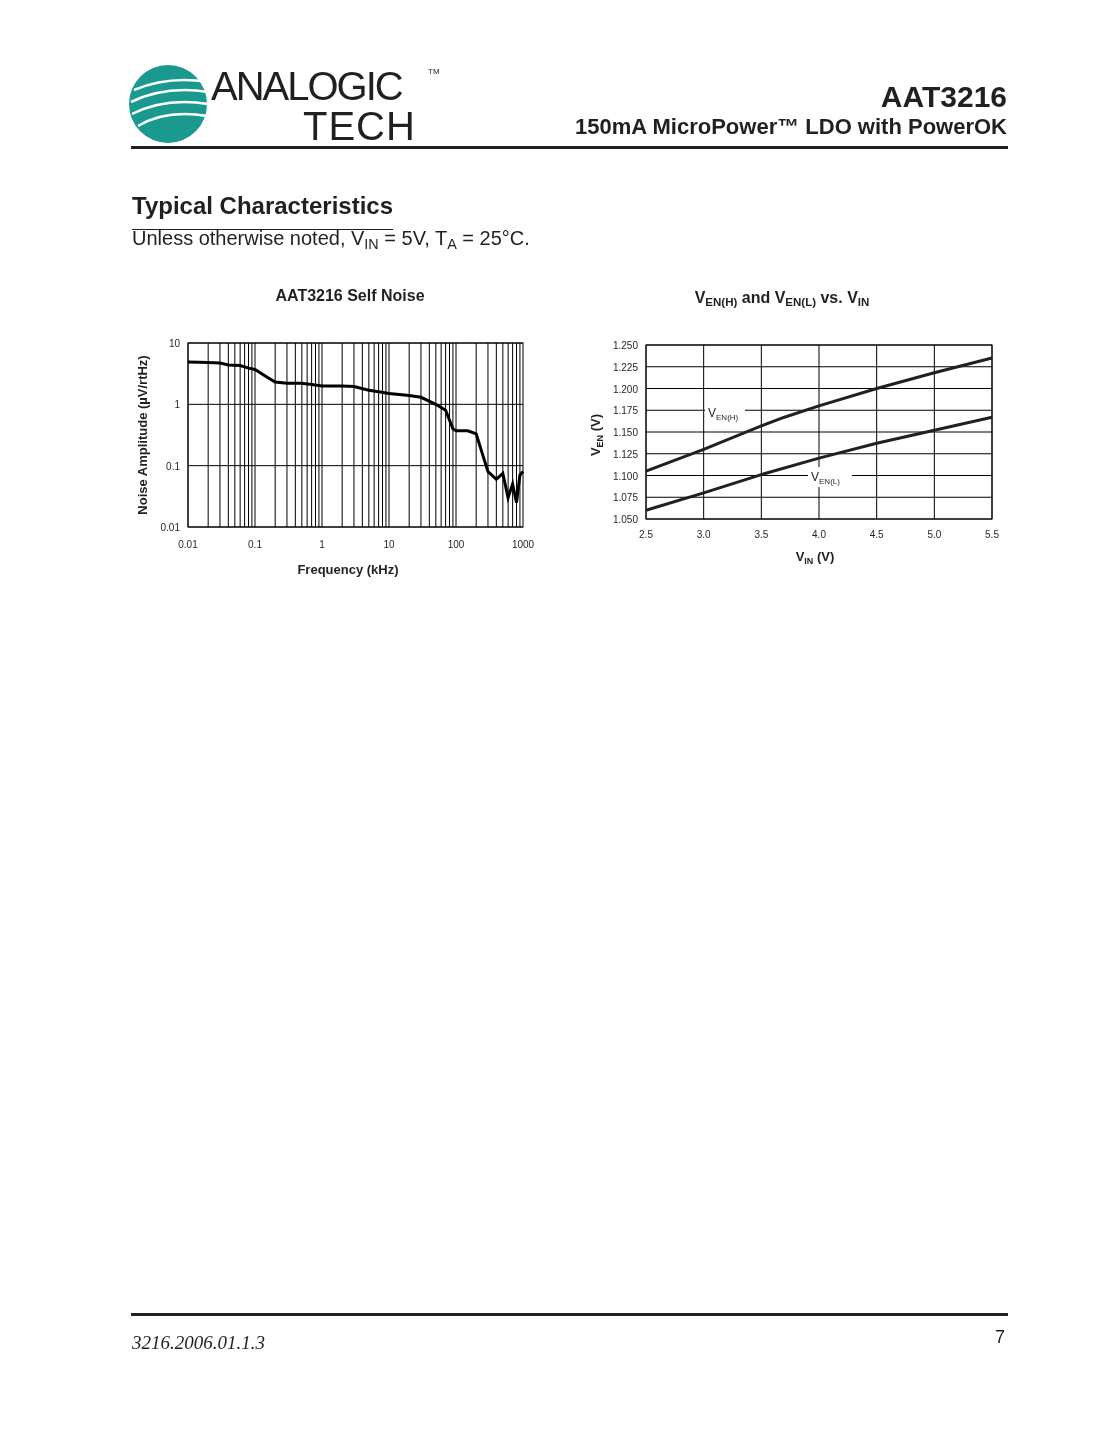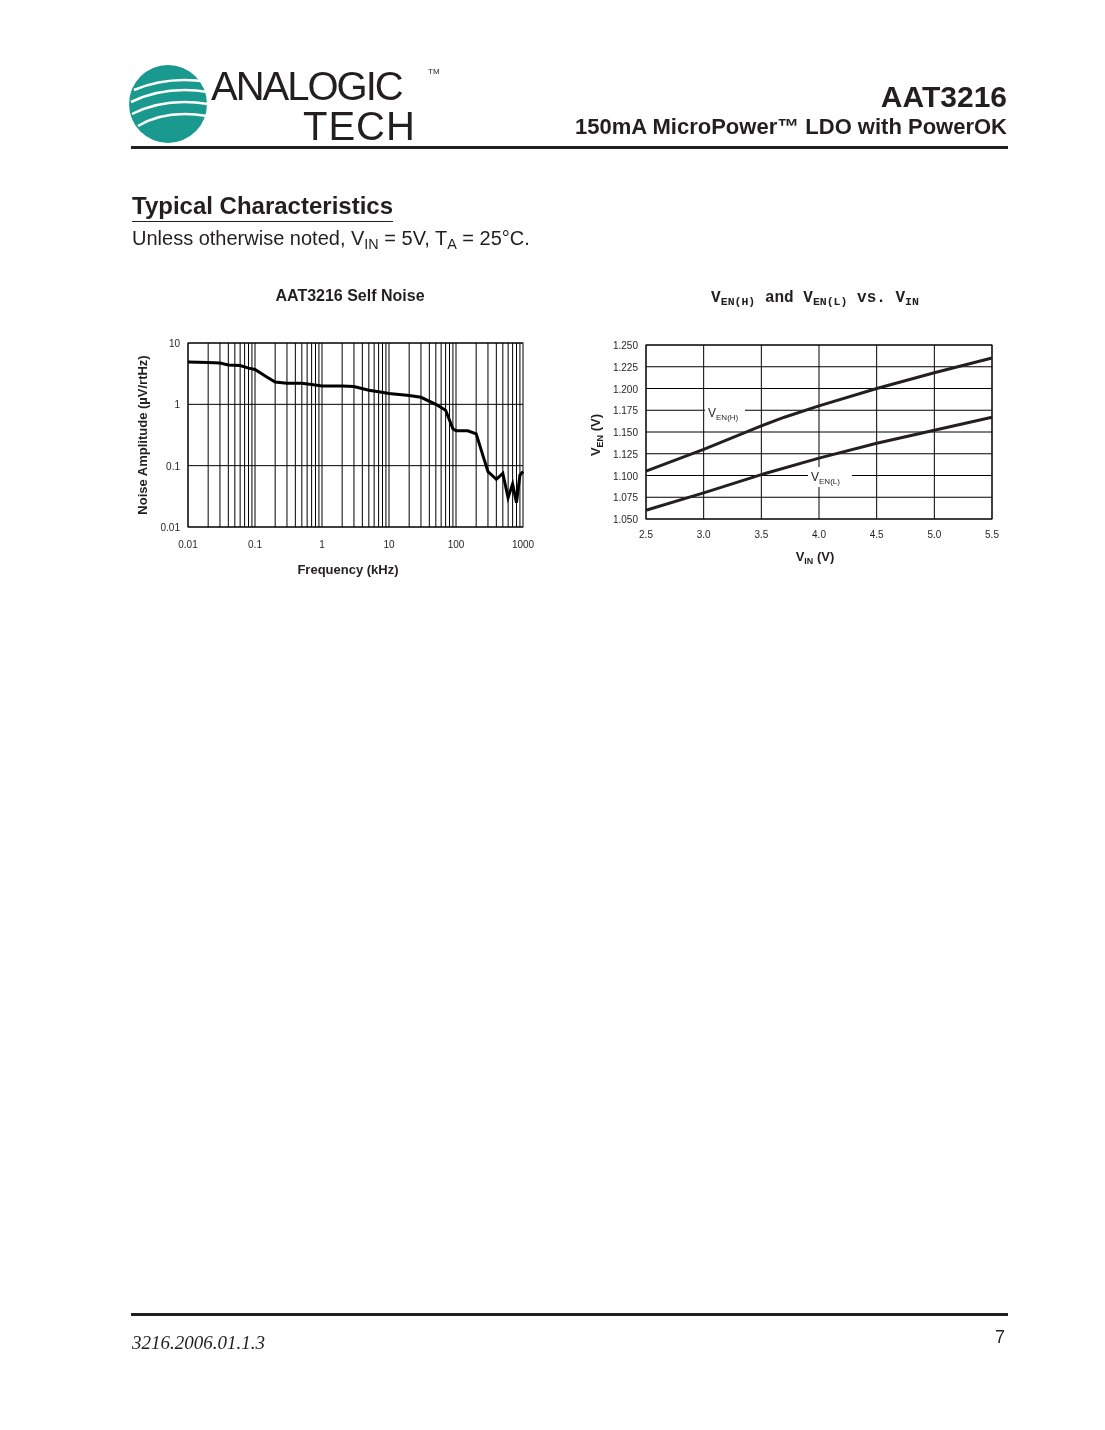--- a/index.html
+++ b/index.html
@@ -4,21 +4,21 @@
 <style>
   html, body { margin: 0; padding: 0; background: #ffffff; }
   body { width: 1105px; height: 1430px; position: relative; overflow: hidden;
          font-family: "Liberation Sans", "DejaVu Sans", sans-serif; color: #231f20; }
   .abs { position: absolute; }
   #logo { left: 128px; top: 52px; width: 320px; height: 90px; margin-top: 8px; }
   #header-rule { left: 131px; top: 146px; width: 877px; height: 3px; background: #231f20; }
   #doc-title { right: 98px; top: 80px; font-size: 30px; font-weight: bold; text-align: right; }
   #doc-subtitle { right: 98px; top: 114px; font-size: 22px; font-weight: bold; text-align: left; white-space: nowrap; }
   #section-title { left: 132px; top: 191px; font-size: 24px; font-weight: bold;
-                   border-bottom: 1.5px solid #231f20; padding-bottom: 0px; line-height: 30px; }
+                   border-bottom: 1.5px solid #231f20; padding-bottom: 8px; line-height: 30px; }
   #section-note { left: 132px; top: 227px; font-size: 20px; white-space: nowrap; }
   sub { font-size: 0.72em; vertical-align: -0.25em; line-height: 0; }
   .chart-title { font-size: 16px; font-weight: bold; text-align: center; white-space: nowrap; }
   #footer-rule { left: 131px; top: 1313px; width: 877px; height: 3px; background: #231f20; }
   #footer-code { left: 132px; top: 1332px; font-family: "Liberation Serif", serif; font-style: italic; font-size: 19px; }
   #page-number { right: 100px; top: 1327px; font-size: 18px; }
   svg text { font-family: "Liberation Sans", "DejaVu Sans", sans-serif; fill: #231f20; }
 </style>
 </head>
 <body>
@@ -107,21 +107,21 @@
       <text x="393" y="213" font-size="10" text-anchor="middle">1000</text>
       <text x="50" y="196" font-size="10" text-anchor="end">0.01</text>
       <text x="50" y="134.66666666666669" font-size="10" text-anchor="end">0.1</text>
       <text x="50" y="73.33333333333334" font-size="10" text-anchor="end">1</text>
       <text x="50" y="12" font-size="10" text-anchor="end">10</text>
     </g>
   <text x="218" y="239" font-size="13" font-weight="bold" text-anchor="middle">Frequency (kHz)</text>
   <text transform="translate(17,100) rotate(-90)" font-size="13" font-weight="bold" text-anchor="middle">Noise Amplitude (µV/rtHz)</text>
 </svg>
 
-<div class="abs chart-title" style="left:700px; top:289px; width:230px;font-family:Liberation Mono, monospace;"><span>V</span><sub>EN(H)</sub><span> and V</span><sub>EN(L)</sub><span> vs. V</span><sub>IN</sub></div>
+<div class="abs chart-title" style="left:667px; top:289px; width:230px;"><span>V</span><sub>EN(H)</sub><span> and V</span><sub>EN(L)</sub><span> vs. V</span><sub>IN</sub></div>
 <svg class="abs" id="ven-chart" style="left:580px; top:335px;" width="425" height="240">
   <g id="ven-grid">
       <line x1="66" y1="10" x2="66" y2="184" stroke="#000" stroke-width="1"></line>
       <line x1="123.66666666666666" y1="10" x2="123.66666666666666" y2="184" stroke="#000" stroke-width="1"></line>
       <line x1="181.33333333333331" y1="10" x2="181.33333333333331" y2="184" stroke="#000" stroke-width="1"></line>
       <line x1="239" y1="10" x2="239" y2="184" stroke="#000" stroke-width="1"></line>
       <line x1="296.66666666666663" y1="10" x2="296.66666666666663" y2="184" stroke="#000" stroke-width="1"></line>
       <line x1="354.33333333333337" y1="10" x2="354.33333333333337" y2="184" stroke="#000" stroke-width="1"></line>
       <line x1="412" y1="10" x2="412" y2="184" stroke="#000" stroke-width="1"></line>
       <line x1="66" y1="184" x2="412" y2="184" stroke="#000" stroke-width="1"></line>

